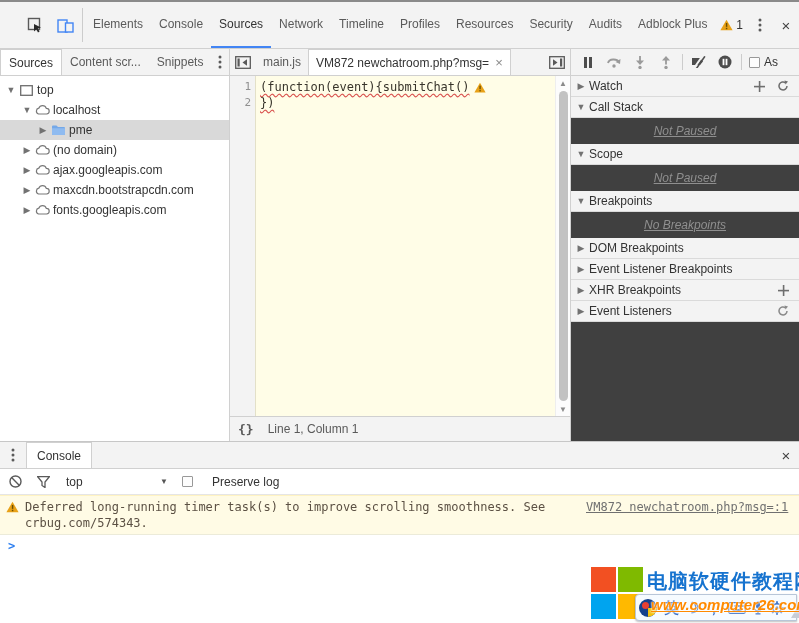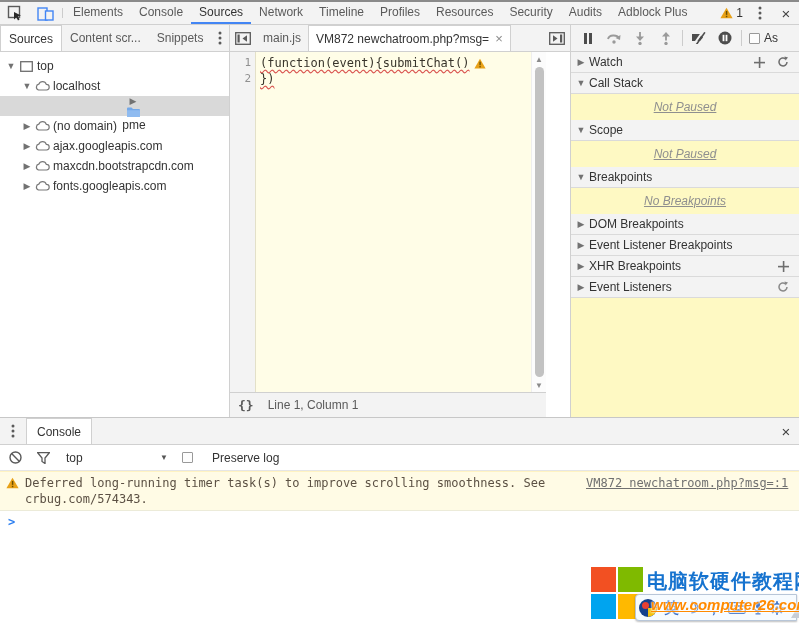--- a/index.html
+++ b/index.html
@@ -1,21 +1,21 @@
 <!DOCTYPE html>
 <html><head>
 <meta charset="utf-8">
 <style>
   * { margin:0; padding:0; box-sizing:border-box; }
   html,body { width:799px; height:623px; background:#fff; }
   body { font-family:"Liberation Sans", sans-serif; font-size:12px; color:#333; overflow:hidden; }
   .devtools { position:relative; width:799px; height:623px; border-top:2px solid #8a8a8a; background:#fff; overflow:hidden; }
 
   
-  .toolbar-main { height:23px; background:#f3f3f3; border-bottom:1px solid #d0d0d0; display:flex; align-items:stretch; }
+  .toolbar-main { height:47px; background:#f3f3f3; border-bottom:1px solid #d0d0d0; display:flex; align-items:stretch;padding-left:20px; }
   .tb-icon { width:30px; display:flex; align-items:center; justify-content:center; cursor:pointer; }
   .tb-sep { width:1px; background:#ccc; margin:6px 2px; }
   .main-tabs { display:flex; align-items:stretch; }
   .main-tab { padding:0 8px; display:flex; align-items:center; color:#5a5a5a; cursor:pointer; border-bottom:2px solid transparent; white-space:nowrap; }
   .main-tab.active { color:#333; border-bottom:2px solid #4285f4; }
   .tb-right { margin-left:auto; display:flex; align-items:center; }
   .warn-badge { display:flex; align-items:center; gap:3px; padding:0 4px; cursor:pointer; }
   .warn-badge .count { color:#333; }
   .kebab-btn, .close-btn { width:26px; height:100%; display:flex; align-items:center; justify-content:center; cursor:pointer; color:#5a5a5a; }
   .close-btn { font-size:15px; color:#424242; }
@@ -35,21 +35,21 @@
   .debug-bar { width:228px; display:flex; align-items:center; padding:0 4px; }
   .dbg-btn { width:26px; height:24px; display:flex; align-items:center; justify-content:center; cursor:pointer; }
   .dbg-sep { width:1px; height:16px; background:#ccc; margin:0 3px; }
   .async-wrap { display:flex; align-items:center; gap:4px; margin-left:4px; overflow:hidden; cursor:pointer; }
   .cb { width:11px; height:11px; border:1px solid #999; background:#fdfdfd; border-radius:1px; flex:none; }
 
   
   .main { display:flex; height:365px; }
   .nav-pane { width:230px; border-right:1px solid #d0d0d0; background:#fff; padding-top:4px; overflow:hidden; }
   .tree-row { height:20px; display:flex; align-items:center; cursor:pointer; white-space:nowrap; }
-  .tree-row.selected { background:#d9d9d9;flex-direction:column; }
+  .tree-row.selected { background:#d9d9d9; }
   .tw { width:12px; text-align:center; color:#727272; font-size:9px; flex:none; }
   .tw.exp::before { content:"▼"; }
   .tw.col::before { content:"▶"; }
   .t-icon { width:18px; display:flex; align-items:center; justify-content:center; flex:none; }
   .t-label { margin-left:2px; color:#333; }
   .lv0 { padding-left:5px; } .lv1 { padding-left:21px; } .lv2 { padding-left:37px; }
 
   .editor-pane { flex:1; display:flex; flex-direction:column; min-width:0; }
   .code-area { flex:1; display:flex; background:#fffde7; position:relative; overflow:hidden; }
   .gutter { width:26px; background:#f3f3f3; border-right:1px solid #e3e0c8; color:#909090; font-family:"DejaVu Sans Mono", monospace; font-size:11px; text-align:right; padding:3px 4px 0 0; }
@@ -57,21 +57,21 @@
   .code { flex:1; font-family:"DejaVu Sans Mono", monospace; font-size:12px; padding:3px 0 0 4px; color:#38342b; overflow:hidden; }
   .code-line { height:16px; line-height:16px; white-space:pre; display:flex; align-items:center; gap:4px; }
   .squiggle { text-decoration:underline; text-decoration-style:wavy; text-decoration-color:#d9534f; text-underline-offset:2px; }
   .vscroll { width:15px; background:#fcfcfc; border-left:1px solid #eee; display:flex; flex-direction:column; align-items:center; }
   .vs-arrow { height:14px; color:#8a8a8a; font-size:8px; display:flex; align-items:center; }
   .vs-thumb { flex:1; width:9px; background:#c2c2c2; border-radius:5px; margin:1px 0; }
   .status-bar { height:25px; background:#f3f3f3; border-top:1px solid #d0d0d0; display:flex; align-items:center; gap:14px; padding:0 8px; color:#5a5a5a; }
   .fmt-btn { font-family:"DejaVu Sans Mono", monospace; font-weight:bold; color:#5a5a5a; cursor:pointer; font-size:13px; }
 
   
-  .side-pane { width:229px; border-left:1px solid #d0d0d0; background:#fef9c3; overflow:hidden;margin-left:24px; }
+  .side-pane { width:229px; border-left:1px solid #d0d0d0; background:#404040; overflow:hidden; }
   .side-sec-head { height:21px; background:#f3f3f3; border-bottom:1px solid #dadada; display:flex; align-items:center; padding:0 4px; cursor:pointer; }
   .side-sec-head .t-label { color:#333; }
   .side-icons { margin-left:auto; display:flex; align-items:center; gap:12px; padding-right:6px; }
   .side-icons .si { cursor:pointer; display:flex; align-items:center; }
   .side-content { height:26px; display:flex; align-items:center; justify-content:center; color:#8f8f8f; font-style:italic; border-bottom:0;text-decoration:underline; }
 
   
   .console { height:198px; border-top:1px solid #c7c7c7; display:flex; flex-direction:column; background:#fff; }
   .console-tabbar { height:27px; background:#f3f3f3; border-bottom:1px solid #d0d0d0; display:flex; align-items:stretch; }
   .console-tab { margin-top:0; padding:0 10px; background:#fff; border:1px solid #d0d0d0; border-bottom:none; display:flex; align-items:center; color:#333; cursor:pointer; }

